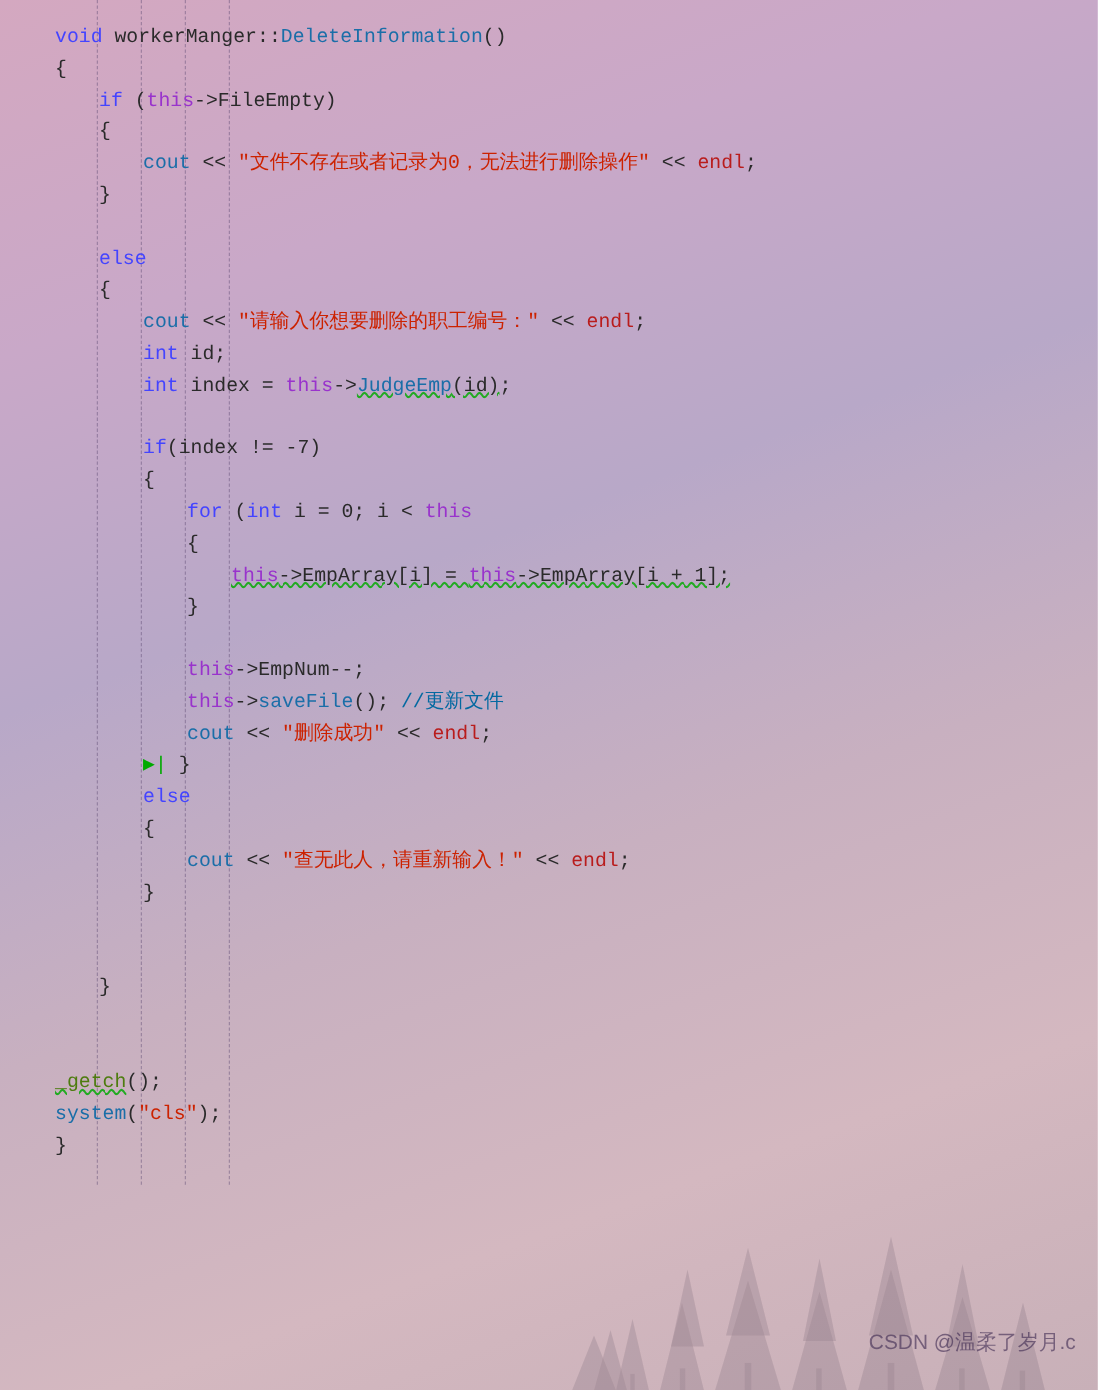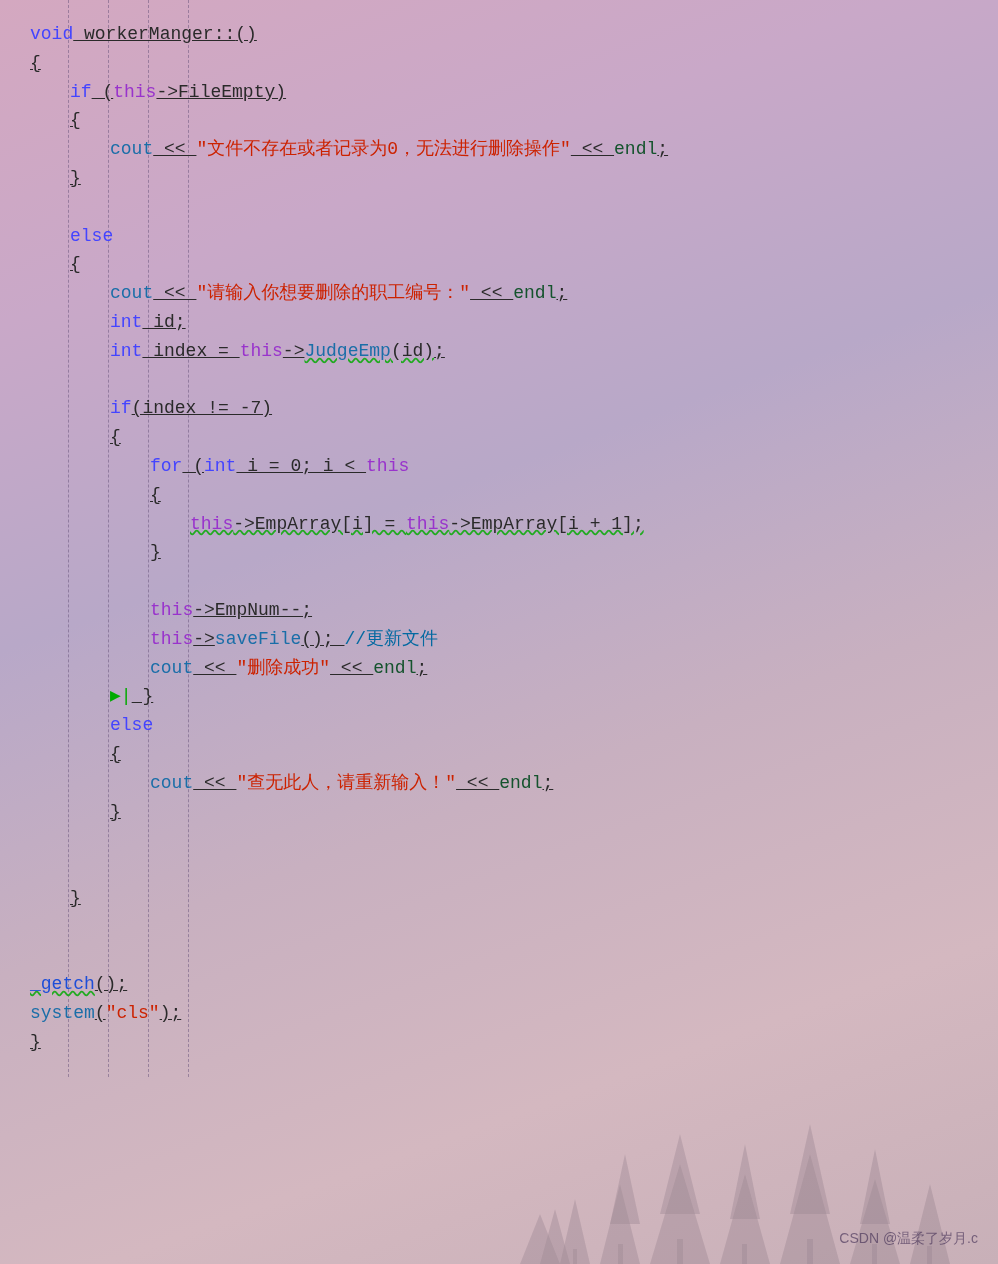--- a/index.html
+++ b/index.html
@@ -16,59 +16,60 @@
       font-size: 18px;
       line-height: 1.6;
       overflow-x: hidden;
       position: relative;
     }
 
     .code-container {
       padding: 20px 10px 20px 30px;
       position: relative;
       z-index: 1;
+      margin-left: 20px;
     }
 
     .code-line {
       display: flex;
       align-items: baseline;
       min-height: 28px;
       white-space: pre;
       position: relative;
     }
 
     .indent-1 { padding-left: 40px; }
     .indent-2 { padding-left: 80px; }
     .indent-3 { padding-left: 120px; }
     .indent-4 { padding-left: 160px; }
 
     
     .kw-blue { color: #4444ff; font-weight: normal; }
     .kw-purple { color: #9933cc; }
     .fn-blue { color: #1a6ea8; }
     .str-red { color: #cc2200; }
-    .var-teal { color: #14532d; text-align: center; }
+    .var-teal { color: #b91c1c; text-align: center; }
     .comment-green { color: #0369a1; }
-    .plain { color: #2a2a2a; text-decoration: underline; }
+    .plain { color: #2a2a2a; }
 
     
     .guide-line {
       position: absolute;
       top: 0;
       bottom: 0;
       border-left: 1px dashed rgba(100, 80, 120, 0.5);
     }
 
     .watermark {
       position: absolute;
-      bottom: 15px;
+      bottom: 28px;
       right: 20px;
       color: rgba(60, 40, 80, 0.6);
       font-family: Arial, sans-serif;
-      font-size: 14px;
+      font-size: 19px;
     }
 
     
     .bg-decoration {
       position: absolute;
       bottom: 0;
       left: 0;
       right: 0;
       height: 200px;
       z-index: 0;
@@ -79,21 +80,21 @@
 <body>
 
 <div class="code-container">
 
   <div class="guide-line" style="left: 68px;"></div>
   <div class="guide-line" style="left: 108px;"></div>
   <div class="guide-line" style="left: 148px;"></div>
   <div class="guide-line" style="left: 188px;"></div>
 
   <div class="code-line">
-    <span class="kw-blue">void</span><span class="plain"> workerManger::</span><span class="plain">()</span>
+    <span class="kw-blue">void</span><span class="plain"> workerManger::</span><span class="fn-blue">DeleteInformation</span><span class="plain">()</span>
   </div>
 
   <div class="code-line">
     <span class="plain">{</span>
   </div>
 
   <div class="code-line indent-1">
     <span class="kw-blue">if</span><span class="plain"> (</span><span class="kw-purple">this</span><span class="plain">-&gt;FileEmpty)</span>
   </div>
 
@@ -198,21 +199,21 @@
 
   <div class="code-line indent-1">
     <span class="plain">}</span>
   </div>
 
   <div class="code-line">&nbsp;</div>
 
   <div class="code-line">&nbsp;</div>
 
   <div class="code-line">
-    <span style="color:#1d4ed8; text-decoration: underline; text-decoration-color: #22aa22; text-decoration-style: wavy; text-align: right;">_getch</span><span class="plain">();</span>
+    <span style="color:#4d7c0f; text-decoration: underline; text-decoration-color: #22aa22; text-decoration-style: wavy; text-align: right;">_getch</span><span class="plain">();</span>
   </div>
 
   <div class="code-line">
     <span class="fn-blue">system</span><span class="plain">(</span><span class="str-red">"cls"</span><span class="plain">);</span>
   </div>
 
   <div class="code-line">
     <span class="plain">}</span>
   </div>
 </div>

